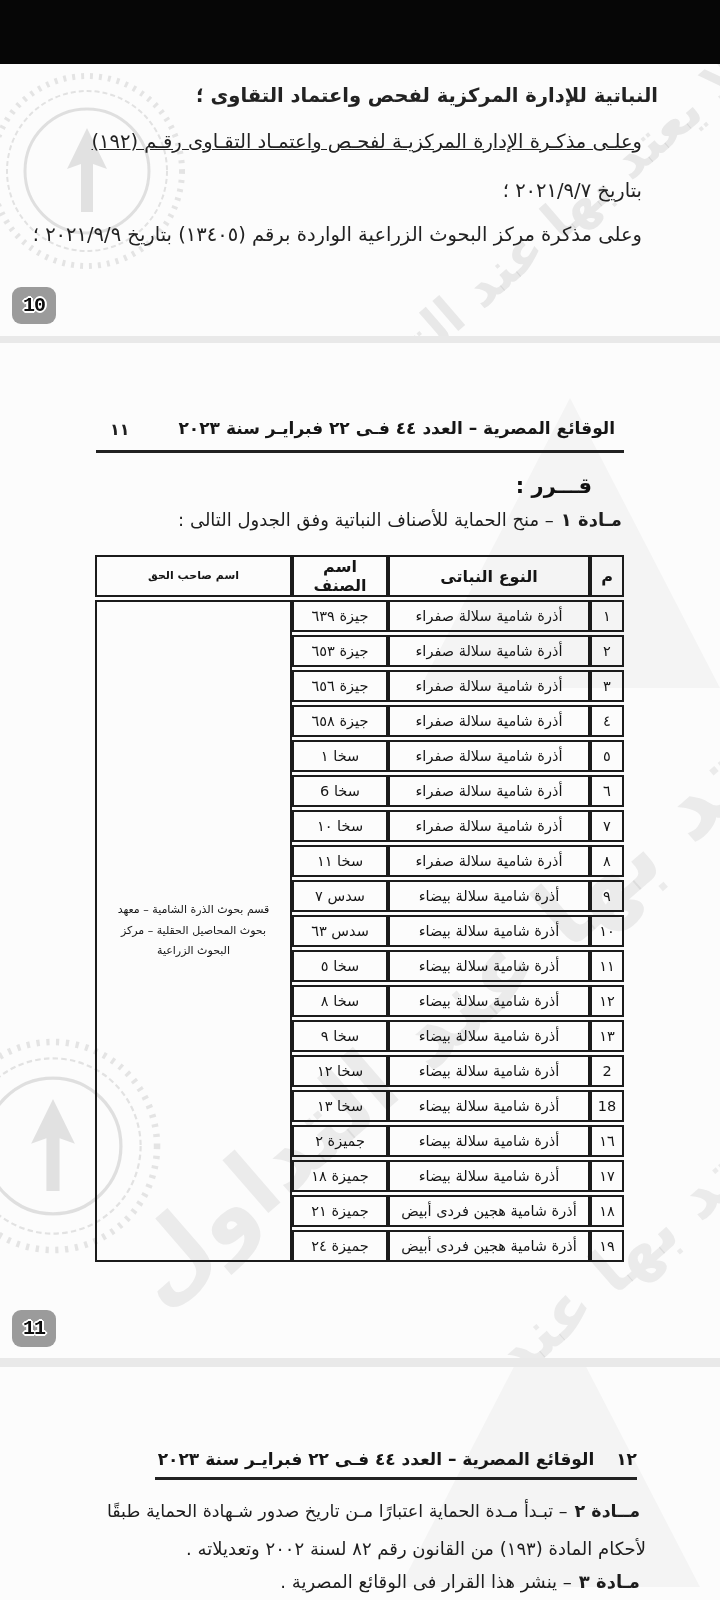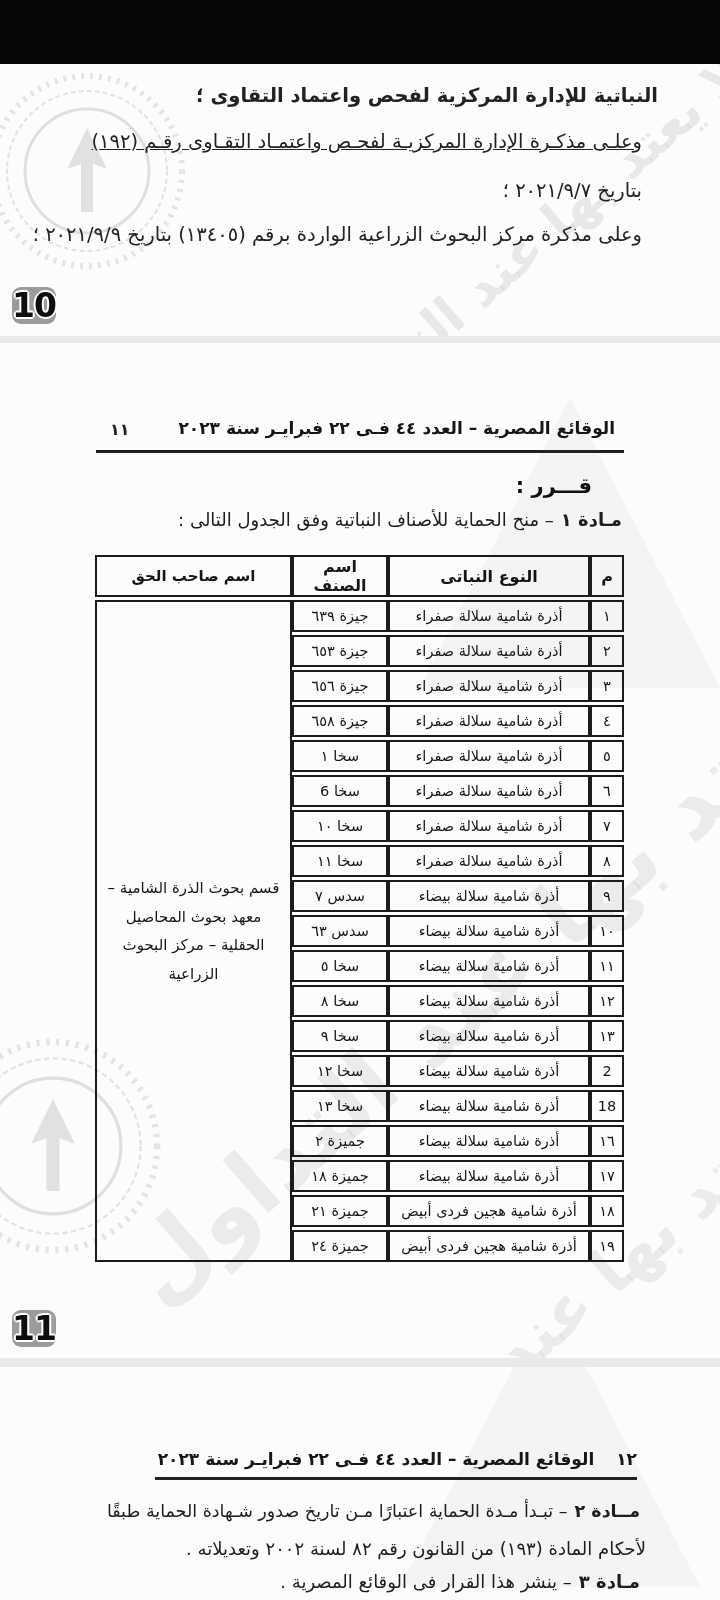--- a/index.html
+++ b/index.html
@@ -36,23 +36,24 @@
   .p10-l4{top:159px;right:78px;}
 
   
   .page-badge{
     position:absolute;left:12px;width:44px;height:37px;background:#9b9b9b;
     border-radius:9px;display:flex;align-items:center;justify-content:center;z-index:6;
   }
   .badge-10{top:287px;}
   .badge-11{top:1310px;}
   .page-badge span{
-    font-weight:bold;font-size:33px;color:#0d0d0d;letter-spacing:-1px;
+    font-weight:bold;font-size:20px;color:#0d0d0d;letter-spacing:-1px;
     text-shadow:-2px 0 0 #fff,2px 0 0 #fff,0 -2px 0 #fff,0 2px 0 #fff,
       -1px -1px 0 #fff,1px -1px 0 #fff,-1px 1px 0 #fff,1px 1px 0 #fff;
+    font-family:Liberation Mono, monospace;
   }
 
   
   .p11-title{position:absolute;top:75px;right:105px;direction:rtl;white-space:nowrap;
     font-weight:bold;font-size:17px;color:#161616;}
   .p11-pagenum{position:absolute;top:77px;left:110px;font-weight:bold;font-size:16px;direction:rtl;}
   .p11-rule{position:absolute;top:107px;right:96px;width:528px;height:3px;background:#222;}
   .decree-heading{position:absolute;top:131px;left:63px;width:529px;
     direction:rtl;font-weight:bold;font-size:21px;color:#111;}
   .article-line{position:absolute;direction:rtl;white-space:nowrap;font-size:18px;color:#1d1d1d;}
@@ -66,21 +67,21 @@
   .protection-table col.col-idx{width:34px;}
   .protection-table col.col-type{width:202px;}
   .protection-table col.col-var{width:96px;}
   .protection-table col.col-owner{width:197px;}
   .protection-table td{
     border:2px solid #1b1b1b;box-sizing:border-box;text-align:center;
     vertical-align:middle;padding:0 3px;overflow:hidden;background:transparent;
   }
   .protection-table thead td{height:38px;font-weight:bold;font-size:16px;}
   .protection-table tbody td{height:32px;font-size:14.5px;}
-  .protection-table td.c-owner{font-size:15px;line-height:1.9;padding:0 10px;}
+  .protection-table td.c-owner{font-size:11px;line-height:1.9;padding:0 10px;}
 
   
   .p12-header{position:absolute;top:82px;right:83px;direction:rtl;display:flex;
     align-items:baseline;gap:22px;font-weight:bold;font-size:17px;white-space:nowrap;color:#161616;}
   .p12-rule{position:absolute;top:110px;right:83px;width:482px;height:3px;background:#222;}
   .p12-a2l1{top:134px;right:80px;font-size:17.5px;}
   .p12-a2l2{top:171px;right:74px;font-size:18px;}
   .p12-a3{top:204px;right:80px;font-size:18px;}
 </style>
 </head>

